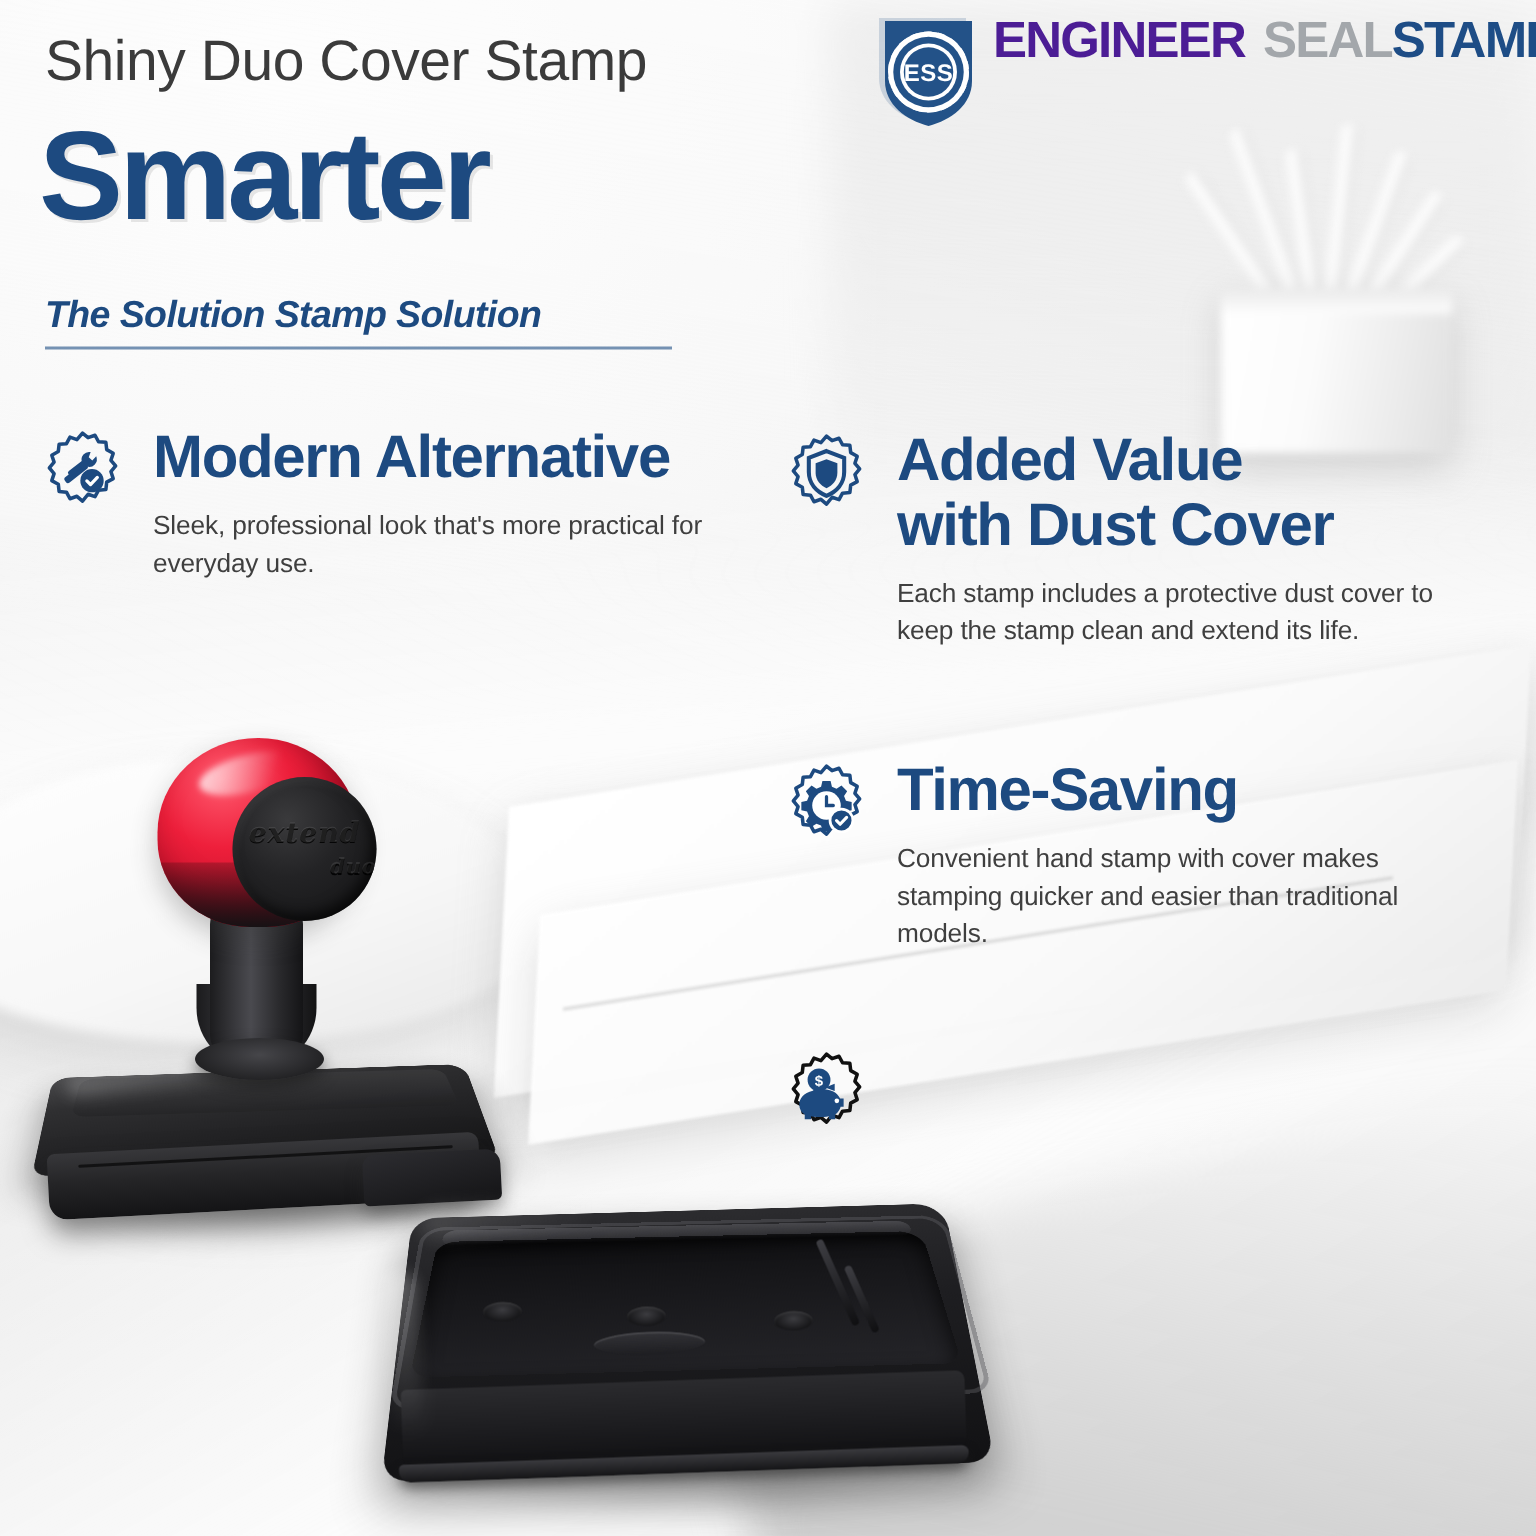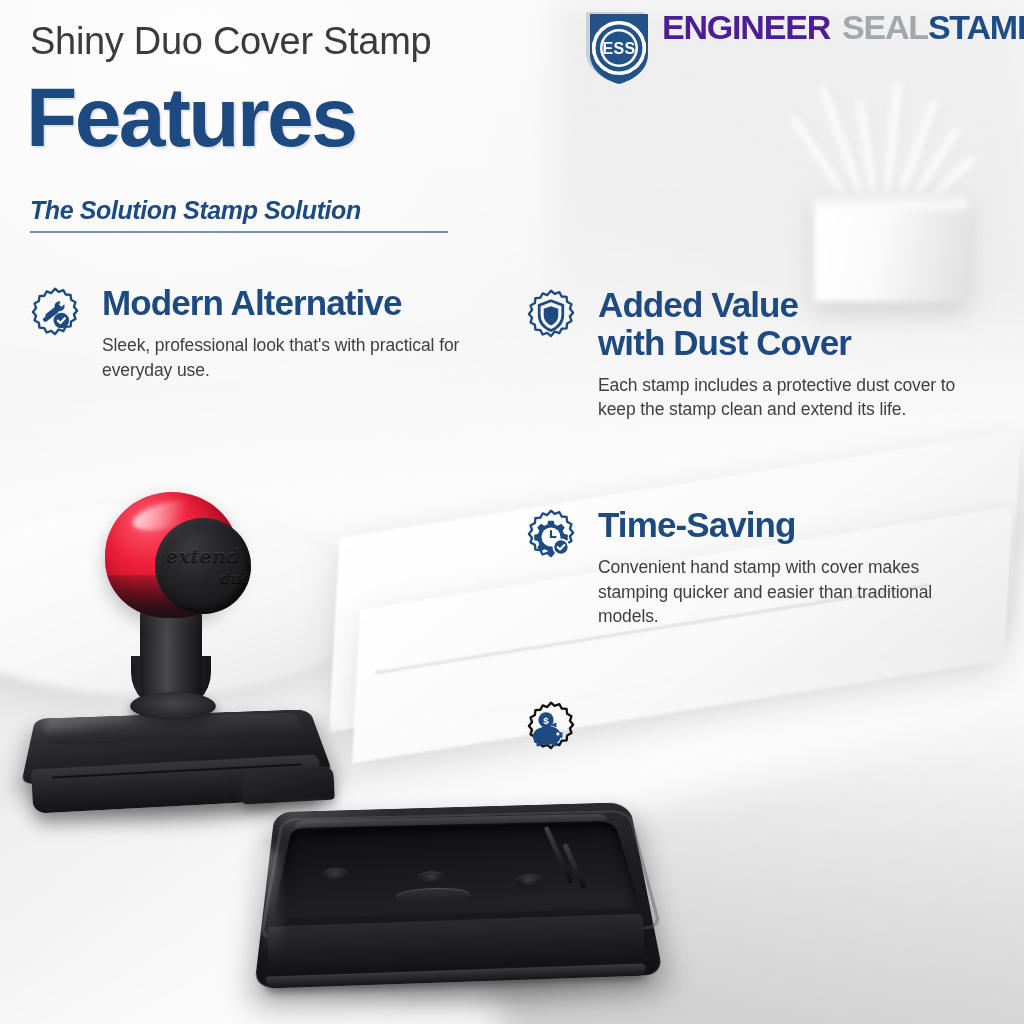--- a/index.html
+++ b/index.html
@@ -116,21 +116,21 @@
     font-size:25px;font-weight:700;font-style:italic;color:#1d4a80;
     letter-spacing:-.4px;white-space:nowrap;
   }
   .sub-rule{margin-top:6px;height:2px;width:418px;background:#5d7fa6;opacity:.85;}
 
   
   .feat{position:absolute;display:flex;gap:18px;}
   .feat .ficon{flex:0 0 auto;width:58px;height:58px;margin-top:2px;}
   .feat .ftxt{flex:1 1 auto;}
   .feat h3{
-    margin:0;font-size:35px;font-weight:800;color:#1d4a80;
+    margin:0;font-size:40px;font-weight:800;color:#1d4a80;
     letter-spacing:-.9px;line-height:1.08;
   }
   .feat p{
     margin:11px 0 0;font-size:17.5px;font-weight:400;color:#3f3f3f;
     line-height:1.42;letter-spacing:-.1px;
   }
   #feat-1{left:26px;top:284px;width:478px;}
   #feat-2{left:522px;top:286px;width:470px;}
   #feat-3{left:522px;top:506px;width:470px;}
   #feat-4{left:522px;top:698px;width:470px;}
@@ -372,21 +372,21 @@
         </g>
       </svg>
     </div>
     <div class="logo-wordmark">
       <span class="w-eng">ENGINEER</span>
         <span class="w-seal">SEAL</span>
         <span class="w-stamps">STAMPS</span>
     </div>
   </div>
 
-  <div class="features-h">Features</div>
+  <div class="features-h">Smarter</div>
 
   <div class="sub-wrap">
     <div class="sub-h">The Solution Stamp Solution</div>
     <div class="sub-rule"></div>
   </div>
 
   <div class="feat" id="feat-1">
     <div class="ficon">
       <svg viewBox="0 0 64 64" width="58" height="58" aria-hidden="true">
         <path d="M32 3 l4.1 3.4 5.1-1.8 2.6 4.8 5.4 .4 .6 5.4 4.8 2.7-1.7 5.1 3.5 4.2-3.5 4.1 1.7 5.2-4.8 2.6-.6 5.4-5.4 .5-2.6 4.8-5.1-1.8L32 53l-4.1-3.5-5.1 1.8-2.6-4.8-5.4-.5-.6-5.4-4.8-2.6 1.7-5.2L7.6 28.6l3.5-4.2-1.7-5.1 4.8-2.7 .6-5.4 5.4-.4 2.6-4.8 5.1 1.8z" fill="none" stroke="#1d4a80" stroke-width="2.6" stroke-linejoin="round"></path>
@@ -396,21 +396,21 @@
           <path d="M38 17 a5.6 5.6 0 0 0-6.4 7.3 l-2.4 2.6 3.6 3.3 2.4-2.6 a5.6 5.6 0 0 0 6.9-7.5 l-2.9 3.1-2.6-2.4z"></path>
         </g>
         <circle cx="39" cy="38" r="8.6" fill="#1d4a80"></circle>
         <path d="M35.2 38.2 l2.7 2.7 5-5.3" fill="none" stroke="#ffffff" stroke-width="2.4" stroke-linecap="round" stroke-linejoin="round"></path>
       </svg>
     </div>
     <div class="ftxt">
       <h3>
         <span>Modern Alternative</span><br>
       </h3>
-      <p>Sleek, professional look that's with practical for everyday use.</p>
+      <p>Sleek, professional look that's more practical for everyday use.</p>
     </div>
   </div>
 
   <div class="feat" id="feat-3">
     <div class="ficon">
       <svg viewBox="0 0 64 64" width="58" height="58" aria-hidden="true">
         <path d="M32 3 l4.1 3.4 5.1-1.8 2.6 4.8 5.4 .4 .6 5.4 4.8 2.7-1.7 5.1 3.5 4.2-3.5 4.1 1.7 5.2-4.8 2.6-.6 5.4-5.4 .5-2.6 4.8-5.1-1.8L32 53l-4.1-3.5-5.1 1.8-2.6-4.8-5.4-.5-.6-5.4-4.8-2.6 1.7-5.2L7.6 28.6l3.5-4.2-1.7-5.1 4.8-2.7 .6-5.4 5.4-.4 2.6-4.8 5.1 1.8z" fill="none" stroke="#1d4a80" stroke-width="2.6" stroke-linejoin="round"></path>
         <g fill="#1d4a80">
           <path d="M29 14 h6 l1 4.2 3.4 1.4 3.6-2.3 4.2 4.2-2.3 3.6 1.4 3.4 4.2 1 v6 l-4.2 1-1.4 3.4 2.3 3.6-4.2 4.2-3.6-2.3-3.4 1.4-1 4.2h-6l-1-4.2-3.4-1.4-3.6 2.3-4.2-4.2 2.3-3.6-1.4-3.4-4.2-1v-6l4.2-1 1.4-3.4-2.3-3.6 4.2-4.2 3.6 2.3 3.4-1.4z"></path>
         </g>

